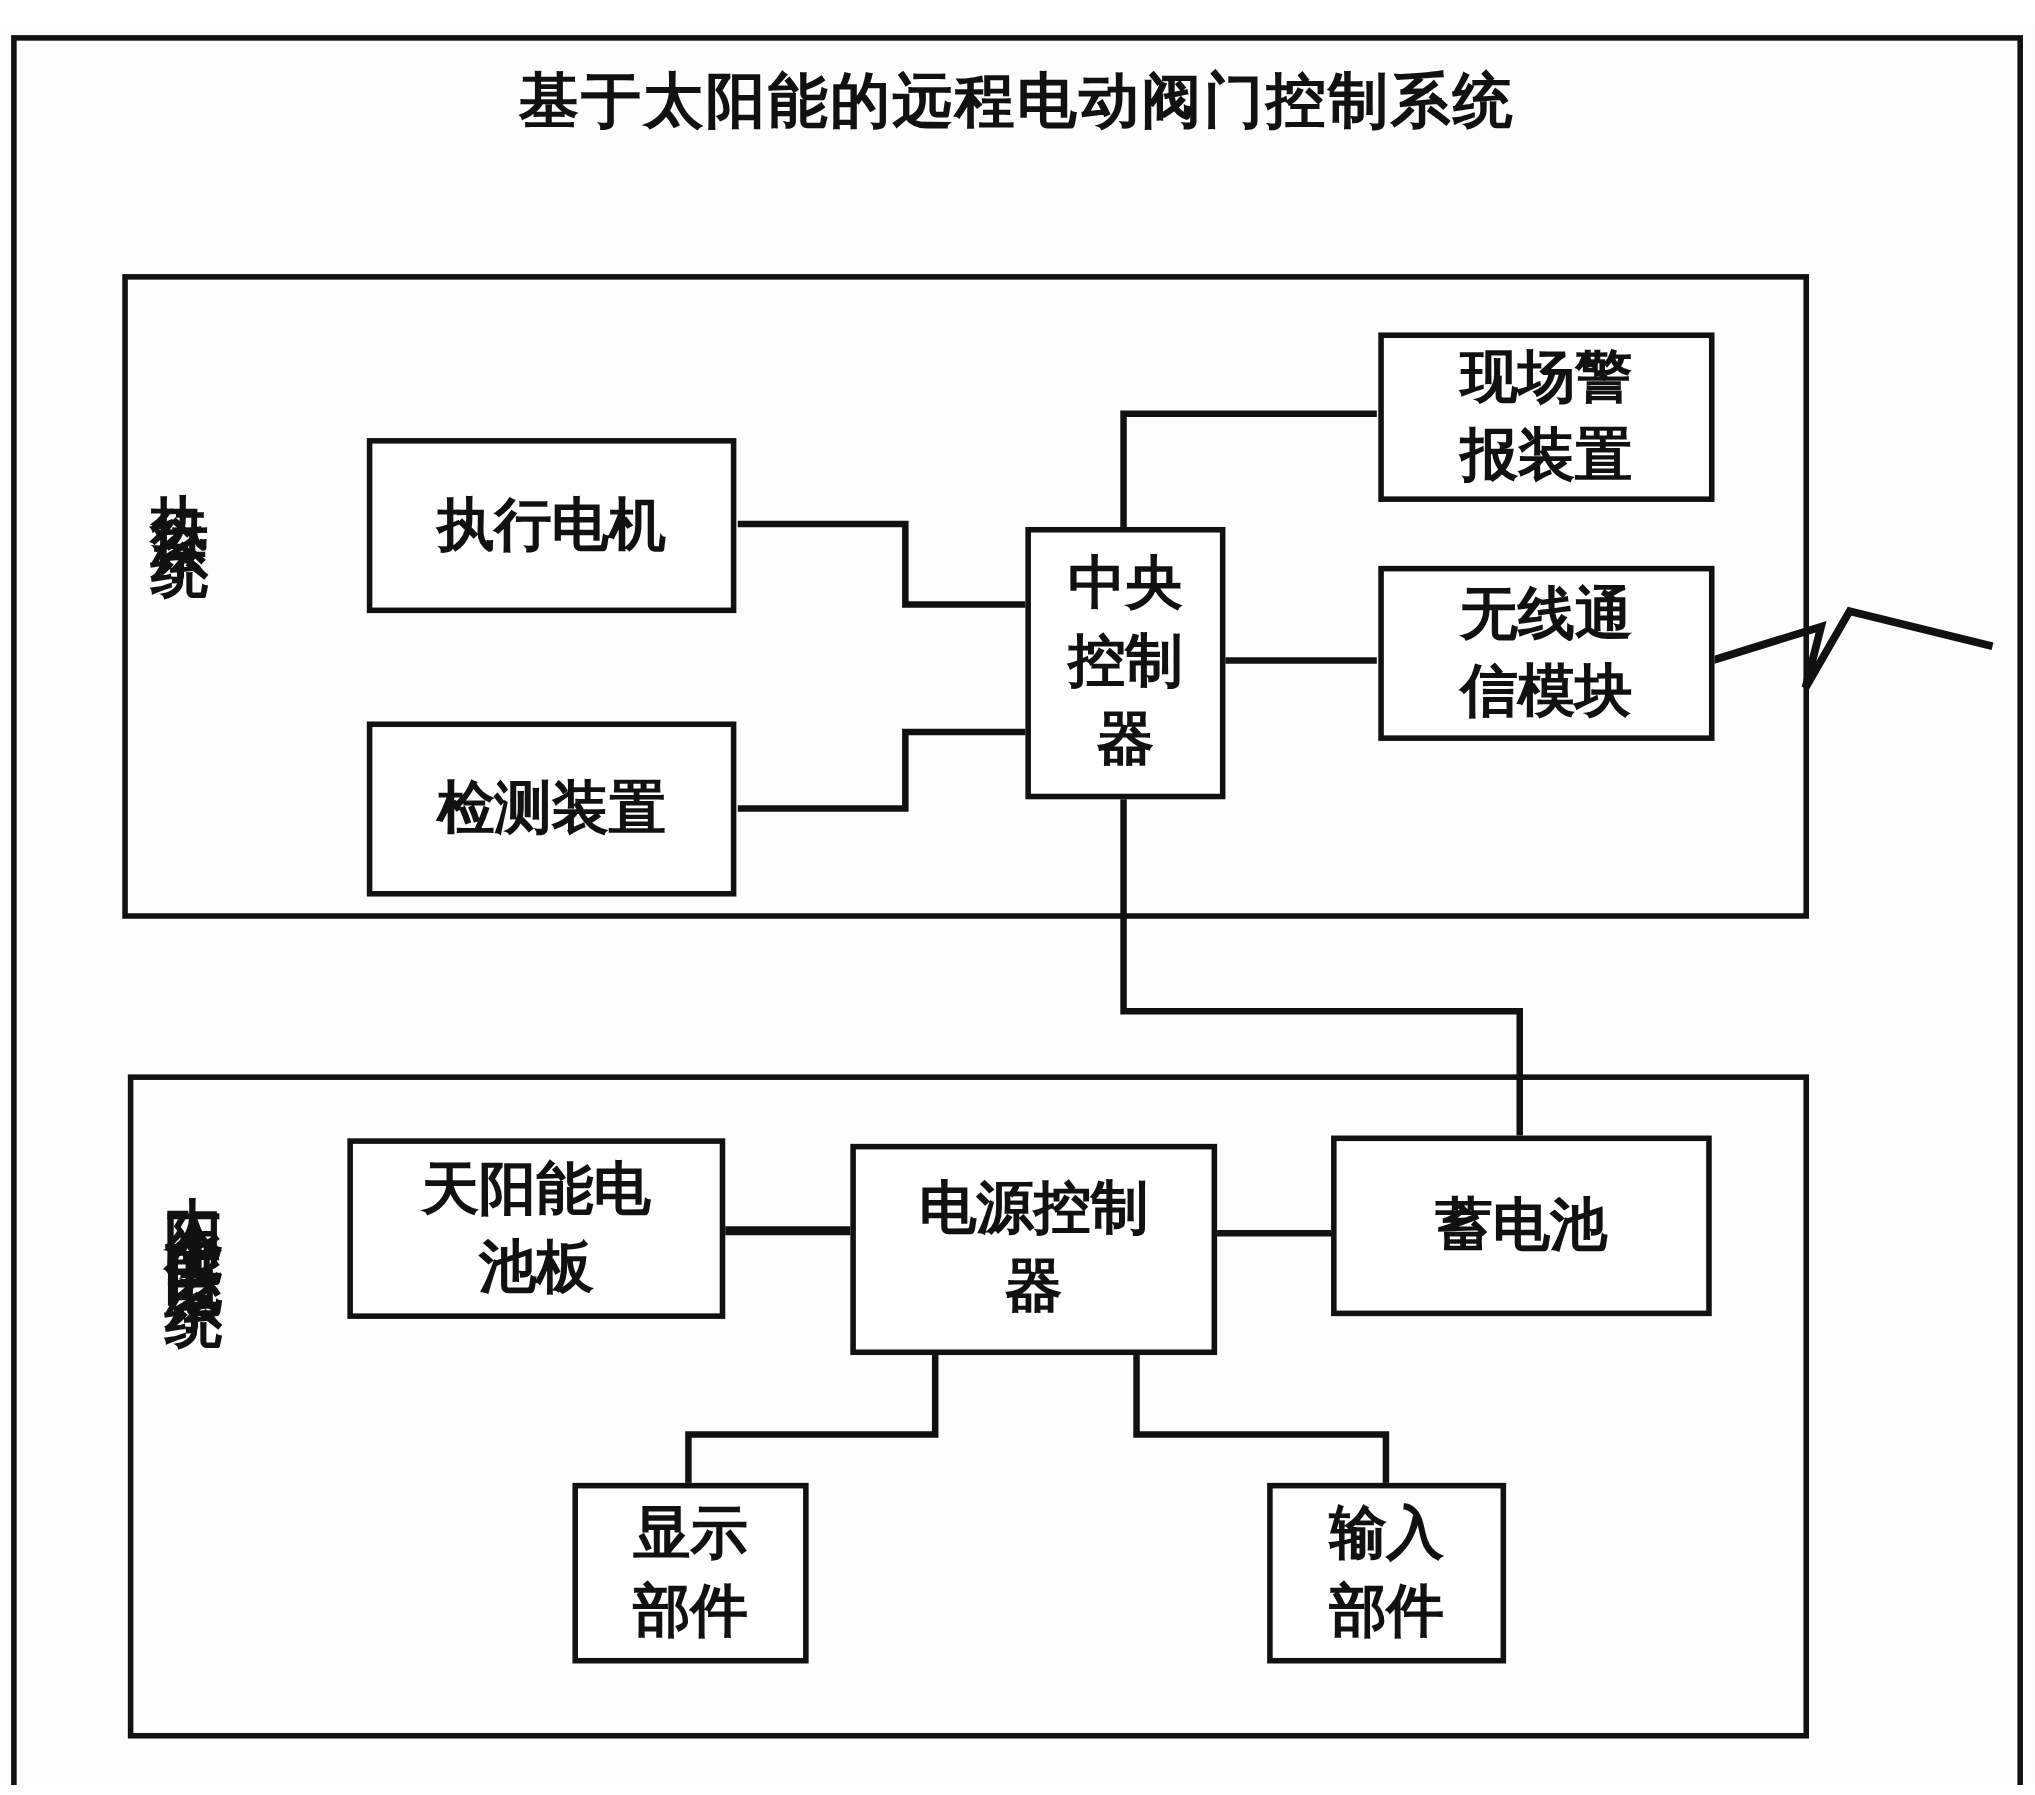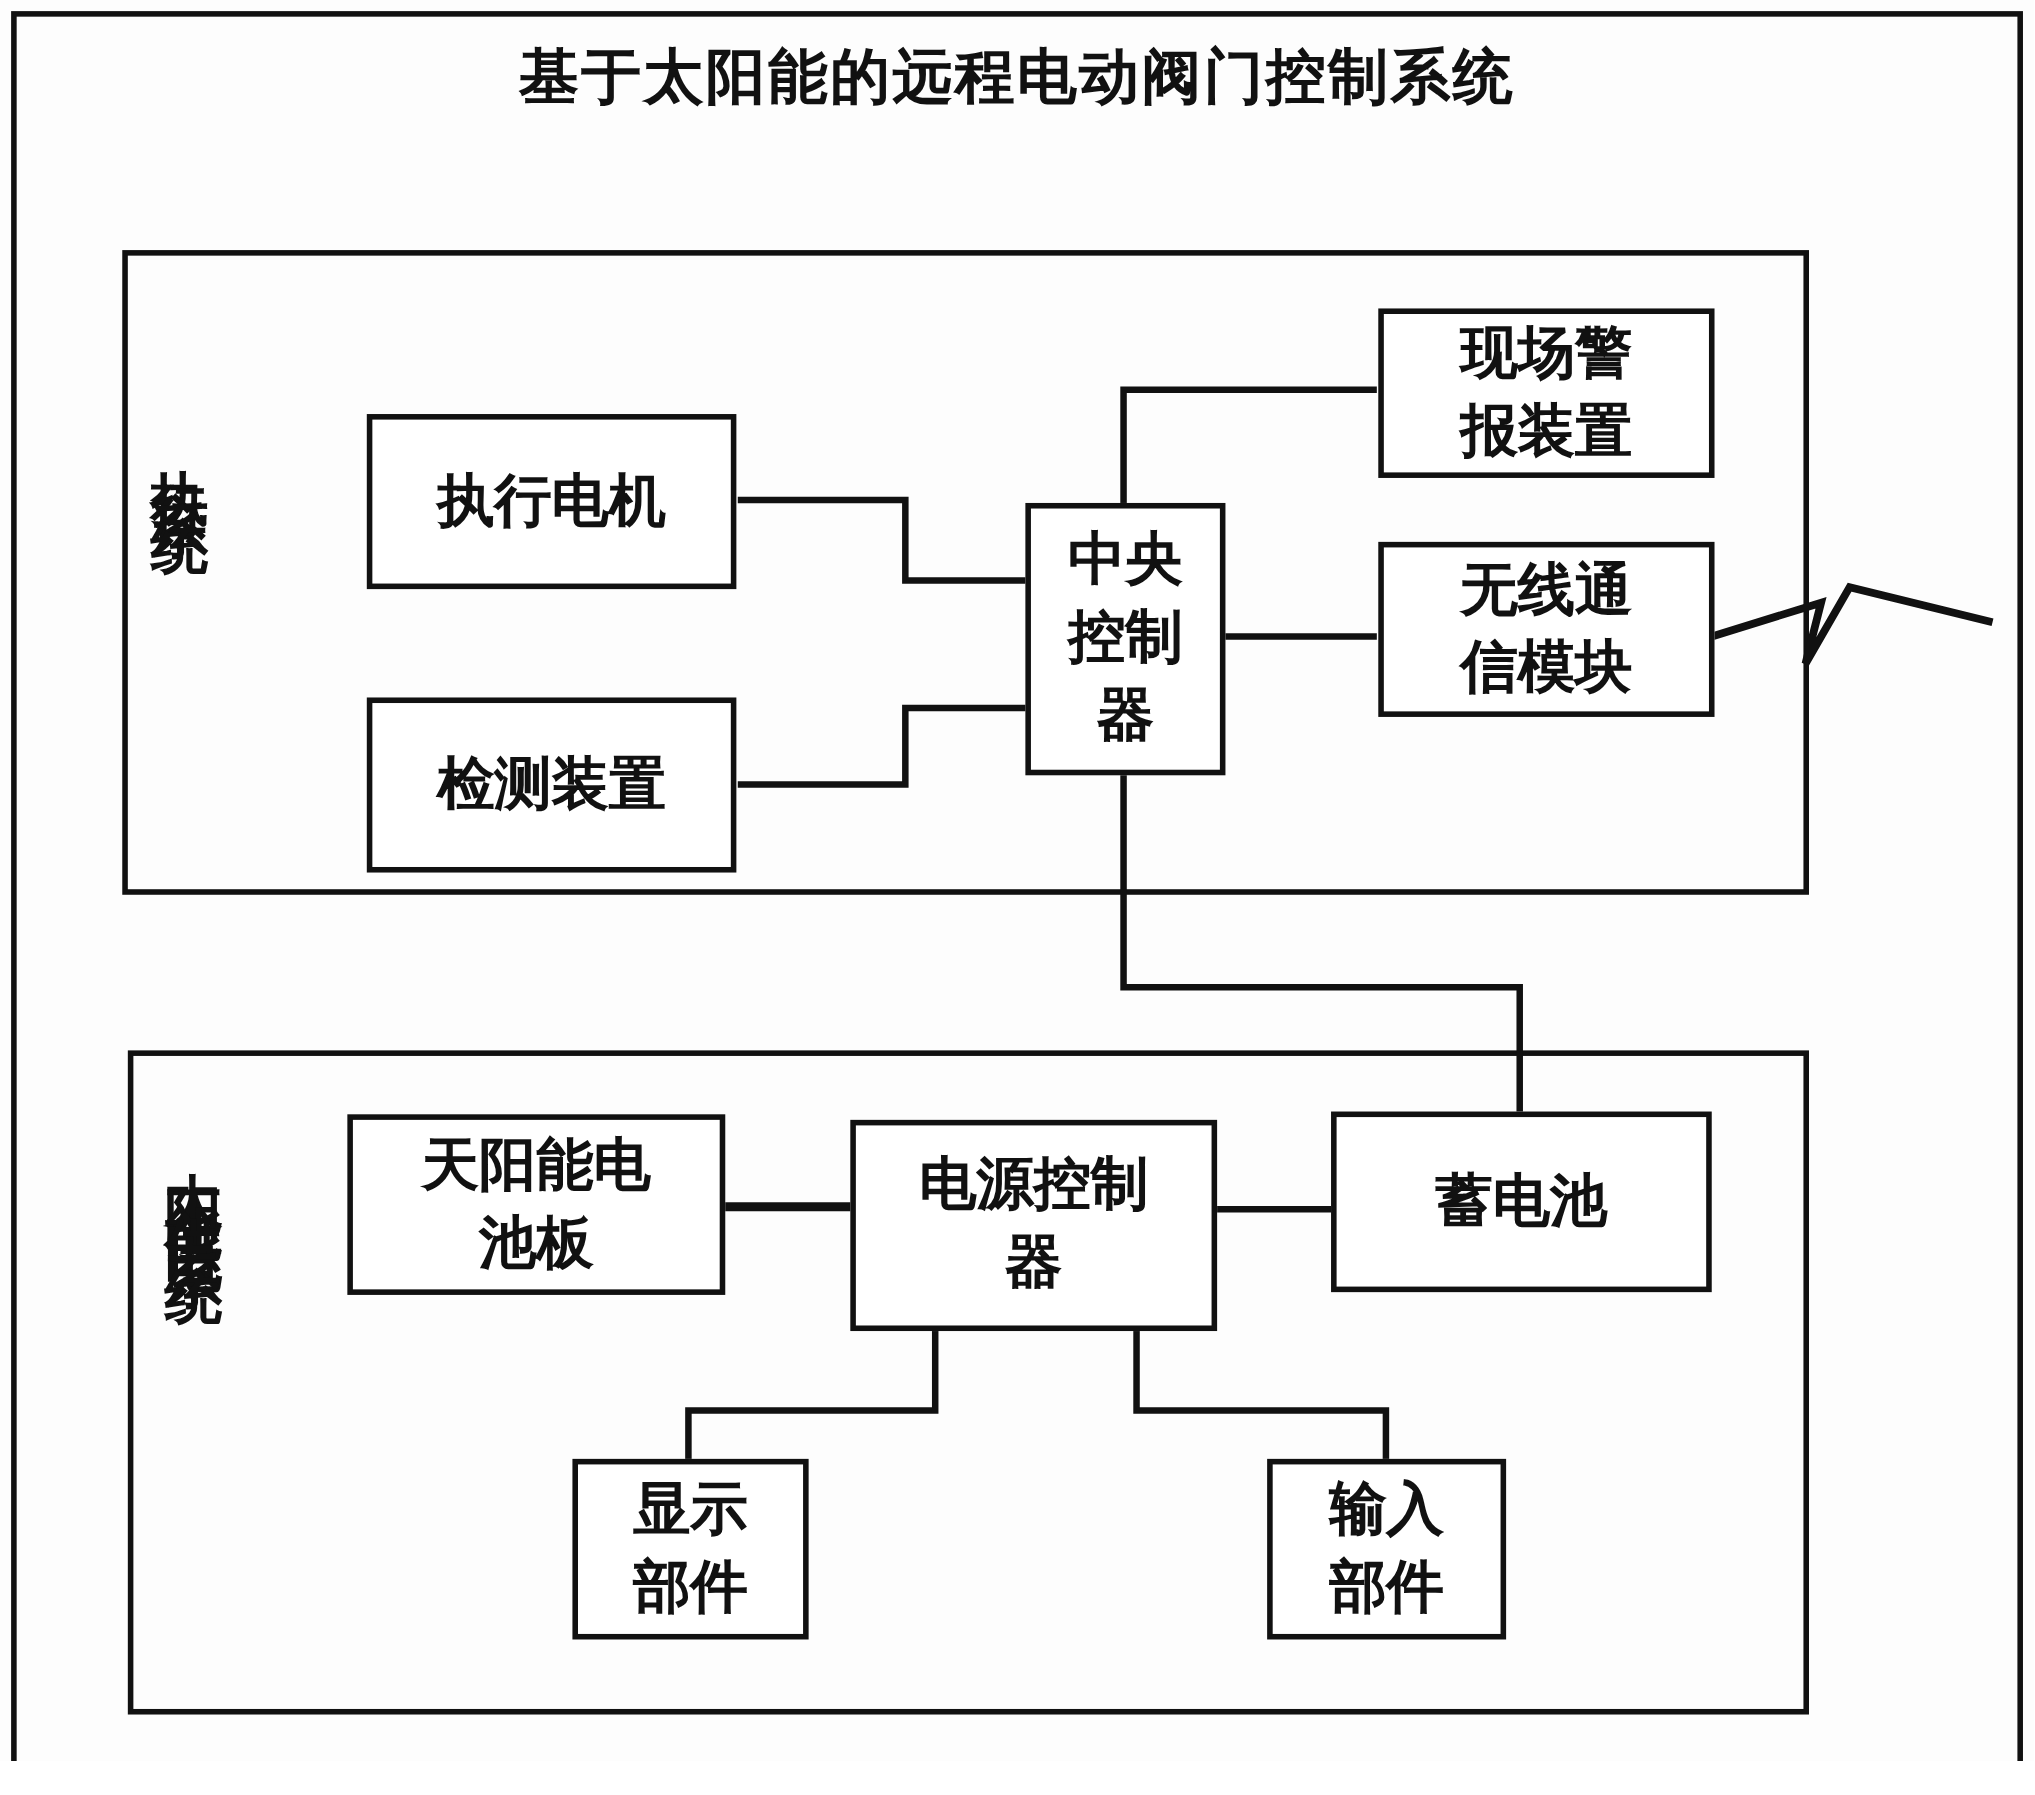--- a/index.html
+++ b/index.html
@@ -1,20 +1,21 @@
 <!DOCTYPE html>
 <html style="font-size:7.5px"><head>
 <meta charset="utf-8">
 <style>
   * { box-sizing: border-box; }
   html, body { margin: 0; padding: 0; background: #ffffff; }
   .viewport {
     width: 2035px; height: 1761px;
     background: #ffffff; overflow: hidden;
     position: relative;
+    margin-top: 24px;
   }
   .scale {
     width: 732px; height: 646px;
     transform: scale(2.7788);
     transform-origin: 0 0;
     position: relative;
     background: #fdfdfd;
     color: #111;
     font-family: "Liberation Serif", "DejaVu Serif", serif;
   }

